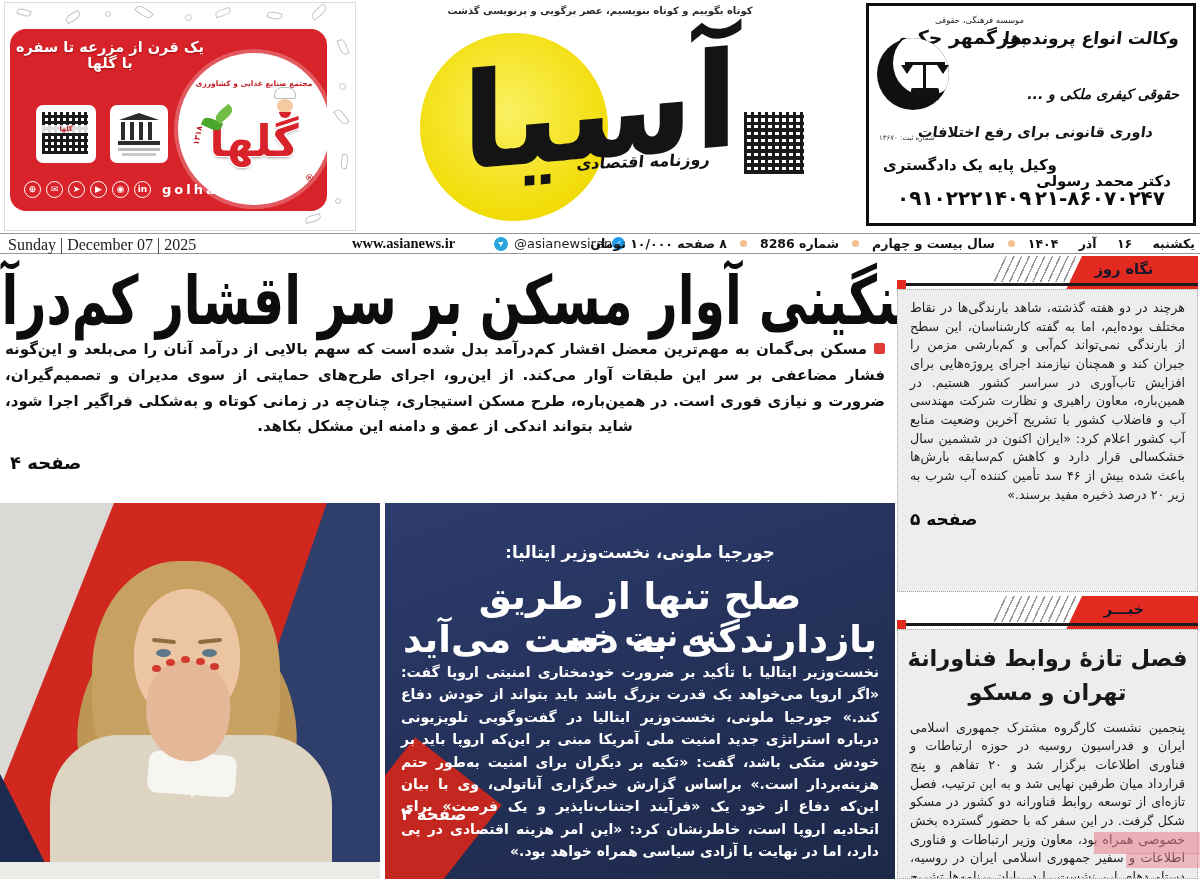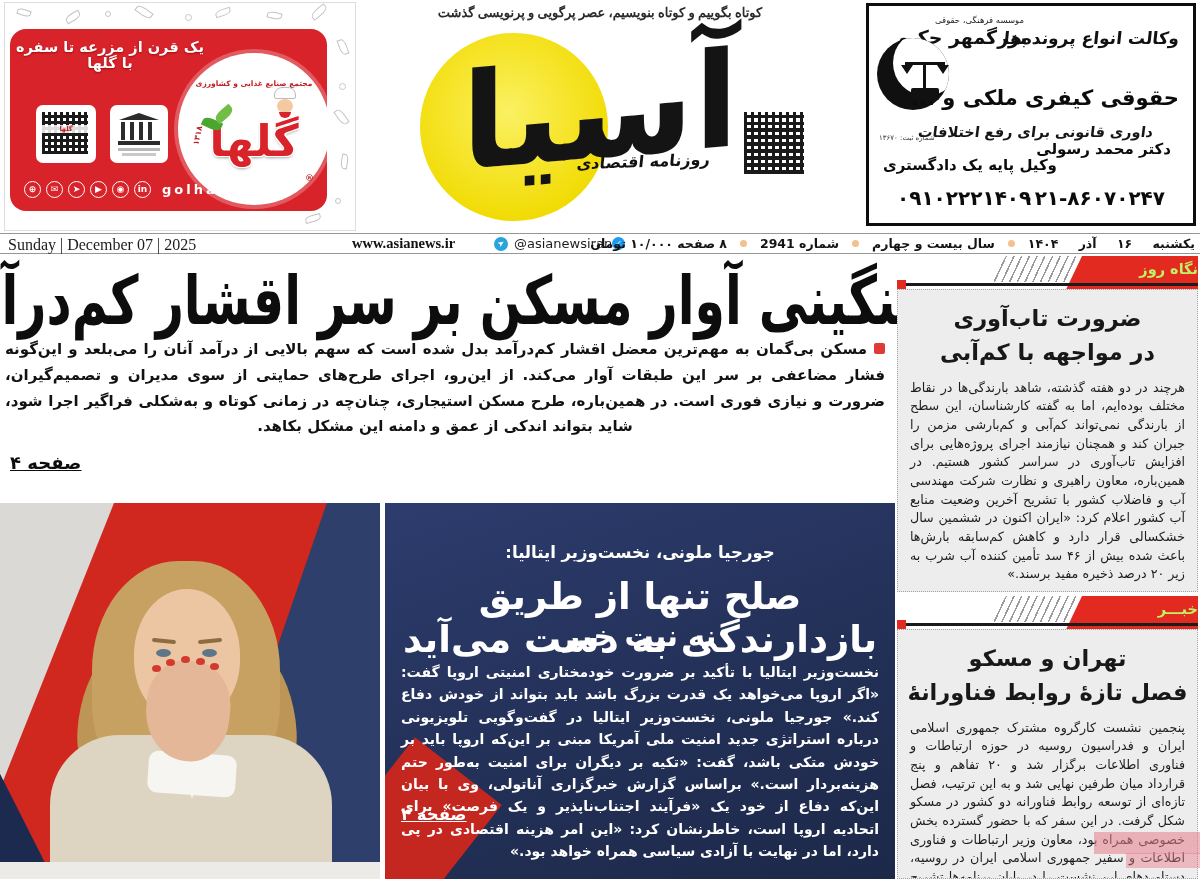--- a/index.html
+++ b/index.html
@@ -38,21 +38,21 @@
       background:repeating-linear-gradient(90deg,#2c2c2c 0 4px,transparent 4px 9px); }
   .unesco-base { position:absolute; left:8px; top:36px; width:42px; height:4px; background:#2c2c2c; }
   .unesco-cap  { position:absolute; left:8px; top:43px; width:42px; height:3px; background:#b9b9b9; }
   .unesco-cap2 { position:absolute; left:12px; top:48px; width:34px; height:3px; background:#c9c9c9; }
   .social-row { position:absolute; left:14px; bottom:13px; display:flex; align-items:center; gap:5px; }
   .soc { width:17px; height:17px; border:1.5px solid #fff; border-radius:50%; color:#fff; font-size:9px; line-height:14px; text-align:center; font-weight:bold; }
   .golha-handle { color:#fff; font-weight:bold; font-size:13px; letter-spacing:3px; margin-left:6px; }
 
   
   .mast-tagline { position:absolute; left:365px; top:5px; width:470px; text-align:center; direction:rtl;
-      font-size:13px; font-weight:bold; color:#2b2b2b;font-family:Liberation Serif, serif; }
+      font-size:10px; font-weight:bold; color:#2b2b2b; }
   .sun { position:absolute; left:420px; top:33px; width:188px; height:188px; border-radius:50%;
       background:radial-gradient(circle at 47% 42%, #faf163 0%, #f6e52d 40%, #f1da00 76%, rgba(241,218,0,0) 97%); }
   .mast-logo { position:absolute; left:395px; top:2px; width:410px; height:218px; text-align:center;
       font-size:132px; line-height:218px; font-weight:bold; color:#141414;
       transform:rotate(-5deg) skewX(-5deg); }
   .mast-sub { position:absolute; left:577px; top:152px; font-size:16px; font-weight:bold; color:#111;
       transform:skewX(-8deg) rotate(-2deg); direction:rtl; }
   .mast-qr { position:absolute; left:744px; top:112px; width:60px; height:62px;
       background:
         repeating-linear-gradient(0deg,#1a1a1a 0 3.5px,transparent 3.5px 7px),
@@ -65,23 +65,23 @@
   .legal-brand { position:absolute; left:26px; top:20px; direction:rtl; font-size:19px; font-weight:bold; color:#101010; }
   .crescent { position:absolute; left:8px; top:32px; width:72px; height:72px; border-radius:50%; background:#101010; overflow:hidden; }
   .crescent::after { content:''; position:absolute; left:16px; top:-8px; width:66px; height:66px; border-radius:50%; background:#fff; }
   .scales { position:absolute; left:34px; top:52px; width:44px; height:44px; }
   .sc-beam { position:absolute; left:2px; top:4px; width:40px; height:2.5px; background:#111; }
   .sc-pole { position:absolute; left:20px; top:4px; width:3px; height:26px; background:#111; }
   .sc-panL, .sc-panR { position:absolute; top:7px; width:0; height:0; border-left:6px solid transparent; border-right:6px solid transparent; border-top:9px solid #111; }
   .sc-panL { left:-2px; } .sc-panR { right:-2px; }
   .sc-base { position:absolute; left:8px; top:30px; width:28px; height:12px; background:#111; border-radius:2px; }
   .legal-reg { position:absolute; left:10px; top:128px; font-size:7px; color:#333; direction:rtl; }
-  .legal-main { position:absolute; right:14px; top:80px; direction:rtl; font-size:21px; font-weight:bold; color:#0c0c0c; }
+  .legal-main { position:absolute; right:14px; top:80px; direction:rtl; font-size:14px; font-weight:bold; color:#0c0c0c;font-style:italic; }
   .legal-arb { position:absolute; right:40px; top:118px; direction:rtl; font-size:14.5px; font-weight:bold; color:#161616; transform:skewX(-7deg); }
-  .legal-person { position:absolute; right:22px; top:134px; direction:rtl; font-size:15px; font-weight:bold; color:#0c0c0c; }
+  .legal-person { position:absolute; right:22px; top:166px; direction:rtl; font-size:15px; font-weight:bold; color:#0c0c0c; }
   .legal-ptitle { position:absolute; left:14px; top:150px; direction:rtl; font-size:15px; font-weight:bold; color:#0c0c0c; }
   .legal-ph-office { position:absolute; right:28px; top:180px; font-size:20px; font-weight:bold; color:#0b0b0b; }
   .legal-ph-mobile { position:absolute; left:28px; top:180px; font-size:20px; font-weight:bold; color:#0b0b0b; }
 
   
   .dateline { position:absolute; left:0; top:233px; width:1200px; height:21px; border-top:1px solid #969696; border-bottom:1px solid #969696; background:#fff; }
   .dl-en { position:absolute; left:8px; top:2px; font-family:"Liberation Serif","DejaVu Serif",serif; font-size:16px; color:#1c1c1c; }
   .dl-web { position:absolute; left:352px; top:1px; font-family:"Liberation Serif","DejaVu Serif",serif; font-size:14.5px; font-weight:bold; color:#111; }
   .tg-badge { position:absolute; left:494px; top:3px; width:14px; height:14px; border-radius:50%; background:#2aa4dd; color:#fff; font-size:8px; line-height:14px; text-align:center; }
   .tg-badge span { display:inline-block; transform:rotate(-35deg); }
@@ -90,21 +90,21 @@
   .dl-fa { position:absolute; right:5px; top:2px; direction:rtl; display:flex; align-items:center; font-size:12.5px; font-weight:bold; color:#141414; }
   .dl-fa .dt { width:7px; height:7px; border-radius:50%; background:#f2c18f; margin:0 13px; }
   .dl-date-fa { word-spacing:16px; }
 
   
   .main-headline { position:absolute; left:0; top:252px; width:888px; height:98px; display:flex; align-items:center; justify-content:center; }
   .main-headline > span { font-size:49px; font-weight:bold; color:#0d0d0d; white-space:nowrap; transform:scaleY(1.38); direction:rtl; }
   .lead { position:absolute; left:5px; top:337px; width:880px; direction:rtl; text-align:justify; text-align-last:center;
       font-size:15px; line-height:1.72; font-weight:bold; color:#121212; }
   .lead-bullet { display:inline-block; width:11px; height:11px; background:#e03a35; border-radius:2px; margin-left:7px; }
-  .pref { font-weight:bold; color:#0d0d0d;text-decoration:underline; }
+  .pref { font-weight:bold; color:#0d0d0d; }
   .lead-pref { position:absolute; left:10px; top:452px; font-size:18px; direction:rtl; }
 
   
   .photo { position:absolute; left:0; top:503px; width:380px; height:376px; background:#dad9d5; overflow:hidden; }
   .ph-red  { position:absolute; inset:0; background:#d0271e; clip-path:polygon(30% 0, 93% 0, 62% 100%, 0 100%, 0 76%); }
   .ph-blue { position:absolute; inset:0; background:#2e3f6b; clip-path:polygon(86% 0, 100% 0, 100% 100%, 52% 100%); }
   .ph-navy { position:absolute; inset:0; background:#1d2a50; clip-path:polygon(0 72%, 14% 100%, 0 100%); }
   .ph-hair { position:absolute; left:92px; top:58px; width:188px; height:238px; background:#c7a162; border-radius:46% 46% 40% 40%; }
   .ph-curlL{ position:absolute; left:80px; top:150px; width:46px; height:120px; background:#bd9554; border-radius:50%; transform:rotate(12deg); }
   .ph-curlR{ position:absolute; left:248px; top:150px; width:46px; height:120px; background:#bd9554; border-radius:50%; transform:rotate(-12deg); }
@@ -127,22 +127,22 @@
   .panel-h1 { position:absolute; left:0; top:72px; width:100%; text-align:center; direction:rtl; font-size:37px; font-weight:bold; }
   .panel-h2 { position:absolute; left:0; top:116px; width:100%; text-align:center; direction:rtl; font-size:29px; font-weight:bold; }
   .panel-body { position:absolute; left:16px; top:158px; width:478px; direction:rtl; text-align:justify;
       font-size:14px; line-height:1.6; font-weight:bold; }
   .panel-pref { position:absolute; left:16px; top:302px; font-size:16.5px; direction:rtl; color:#fff; }
 
   
   .tab-hatch { position:absolute; height:26px; width:88px;
       background:repeating-linear-gradient(115deg,#9a9a9a 0 1.5px,transparent 1.5px 7px);
       clip-path:polygon(16px 0,100% 0,calc(100% - 10px) 100%,0 100%); }
-  .tab-red { position:absolute; height:42px; width:148px; background:#e22a20; color:#bef264; font-weight:bold;
-      font-size:14.5px; line-height:26px; text-align:right; direction:rtl;
+  .tab-red { position:absolute; height:42px; width:148px; background:#e22a20; color:#0f172a; font-weight:bold;
+      font-size:14.5px; line-height:26px; text-align:center; direction:rtl;
       clip-path:polygon(32px 0,100% 0,100% 100%,12px 100%); }
   .sec-rule { position:absolute; width:292px; height:2.5px; background:#1b1b1b; }
   .sec-sq { position:absolute; width:9px; height:9px; background:#e22a20; }
   .graybox { position:absolute; left:897px; width:301px; background:#eeeded; border:1px dotted #a5a5a5; overflow:hidden; }
   .gb-title { margin-top:12px; text-align:center; direction:rtl; font-size:22.5px; font-weight:bold; color:#181818; line-height:1.5; }
   .gb-body { margin:9px 12px 0; direction:rtl; text-align:justify; font-size:12.7px; line-height:1.47; color:#1d1d1d; }
   .gb-pref { margin:5px 12px 0; text-align:left; font-size:17px; direction:rtl; }
 
   .watermark { position:absolute; left:1094px; top:832px; width:106px; height:22px; background:rgba(231,125,140,.55); }
   .watermark2 { position:absolute; left:1126px; top:853px; width:74px; height:15px; background:rgba(231,125,140,.45); }
@@ -237,21 +237,21 @@
     <span class="dl-en">Sunday | December 07 | 2025</span>
     <span class="dl-web">www.asianews.ir</span>
     <span class="tg-badge"><span>➤</span></span>
     <span class="dl-handle">@asianewsiran</span>
     <span class="vf-badge">✓</span>
     <span class="dl-fa">
       <span class="dl-date-fa">یکشنبه ۱۶ آذر ۱۴۰۴</span>
       <span class="dt"></span>
       <span>سال بیست و چهارم</span>
       <span class="dt"></span>
-      <span>شماره 2941</span>
+      <span>شماره 8286</span>
       <span class="dt"></span>
       <span>۸ صفحه ۱۰/۰۰۰ تومان</span>
     </span>
   </div>
 
   <div>
     <div class="main-headline">
       <span>سنگینی آوار مسکن بر سر اقشار کم‌درآمد</span>
     </div>
     <p class="lead"><span class="lead-bullet"></span><span>مسکن بی‌گمان به مهم‌ترین معضل اقشار کم‌درآمد بدل شده است که سهم بالایی از درآمد آنان را می‌بلعد و این‌گونه فشار مضاعفی بر سر این طبقات آوار می‌کند. از این‌رو، اجرای طرح‌های حمایتی از سوی مدیران و تصمیم‌گیران، ضرورت و نیازی فوری است. در همین‌باره، طرح مسکن استیجاری، چنان‌چه در زمانی کوتاه و به‌شکلی فراگیر اجرا شود، شاید بتواند اندکی از عمق و دامنه این مشکل بکاهد.</span></p>
@@ -290,38 +290,34 @@
     <p class="panel-body">نخست‌وزیر ایتالیا با تأکید بر ضرورت خودمختاری امنیتی اروپا گفت: «اگر اروپا می‌خواهد یک قدرت بزرگ باشد باید بتواند از خودش دفاع کند.» جورجیا ملونی، نخست‌وزیر ایتالیا در گفت‌وگویی تلویزیونی درباره استراتژی جدید امنیت ملی آمریکا مبنی بر این‌که اروپا باید بر خودش متکی باشد، گفت: «تکیه بر دیگران برای امنیت به‌طور حتم هزینه‌بردار است.» براساس گزارش خبرگزاری آناتولی، وی با بیان این‌که دفاع از خود یک «فرآیند اجتناب‌ناپذیر و یک فرصت» برای اتحادیه اروپا است، خاطرنشان کرد: «این امر هزینه اقتصادی در پی دارد، اما در نهایت با آزادی سیاسی همراه خواهد بود.»</p>
     <div class="pref panel-pref">صفحه ۴</div>
   </div>
 
   <div>
     <div class="tab-hatch" style="left:990px;top:256px;"></div>
     <div class="tab-red" style="left:1050px;top:256px;">نگاه روز</div>
     <div class="sec-sq" style="left:897px;top:280px;"></div>
     <div class="sec-rule" style="left:906px;top:283px;"></div>
     <div class="graybox" style="top:289px;height:303px;">
-      <div class="gb-title">
-        <div>ضرورت تاب‌آوری</div>
-        <div>در مواجهه با کم‌آبی</div>
-      </div>
       <p class="gb-body">هرچند در دو هفته گذشته، شاهد بارندگی‌ها در نقاط مختلف بوده‌ایم، اما به گفته کارشناسان، این سطح از بارندگی نمی‌تواند کم‌آبی و کم‌بارشی مزمن را جبران کند و همچنان نیازمند اجرای پروژه‌هایی برای افزایش تاب‌آوری در سراسر کشور هستیم. در همین‌باره، معاون راهبری و نظارت شرکت مهندسی آب و فاضلاب کشور با تشریح آخرین وضعیت منابع آب کشور اعلام کرد: «ایران اکنون در ششمین سال خشکسالی قرار دارد و کاهش کم‌سابقه بارش‌ها باعث شده بیش از ۴۶ سد تأمین کننده آب شرب به زیر ۲۰ درصد ذخیره مفید برسند.»</p>
       <div class="pref gb-pref">صفحه ۵</div>
     </div>
   </div>
 
   <div>
     <div class="tab-hatch" style="left:990px;top:596px;"></div>
     <div class="tab-red" style="left:1050px;top:596px;">خبـــر</div>
     <div class="sec-sq" style="left:897px;top:620px;"></div>
     <div class="sec-rule" style="left:906px;top:623px;"></div>
     <div class="graybox" style="top:629px;height:250px;">
       <div class="gb-title">
+        <div>فصل تازهٔ روابط فناورانهٔ</div>
         <div>تهران و مسکو</div>
-        <div>فصل تازهٔ روابط فناورانهٔ</div>
       </div>
       <p class="gb-body">پنجمین نشست کارگروه مشترک جمهوری اسلامی ایران و فدراسیون روسیه در حوزه ارتباطات و فناوری اطلاعات برگزار شد و ۲۰ تفاهم و پنج قرارداد میان طرفین نهایی شد و به این ترتیب، فصل تازه‌ای از توسعه روابط فناورانه دو کشور در مسکو شکل گرفت. در این سفر که با حضور گسترده بخش خصوصی همراه بود، معاون وزیر ارتباطات و فناوری اطلاعات و سفیر جمهوری اسلامی ایران در روسیه، دستاوردهای این نشست را در پایان برنامه‌ها تشریح کردند.</p>
 
     </div>
   </div>
 
   <div class="watermark"></div>
   <div class="watermark2"></div>
 
 </div>

